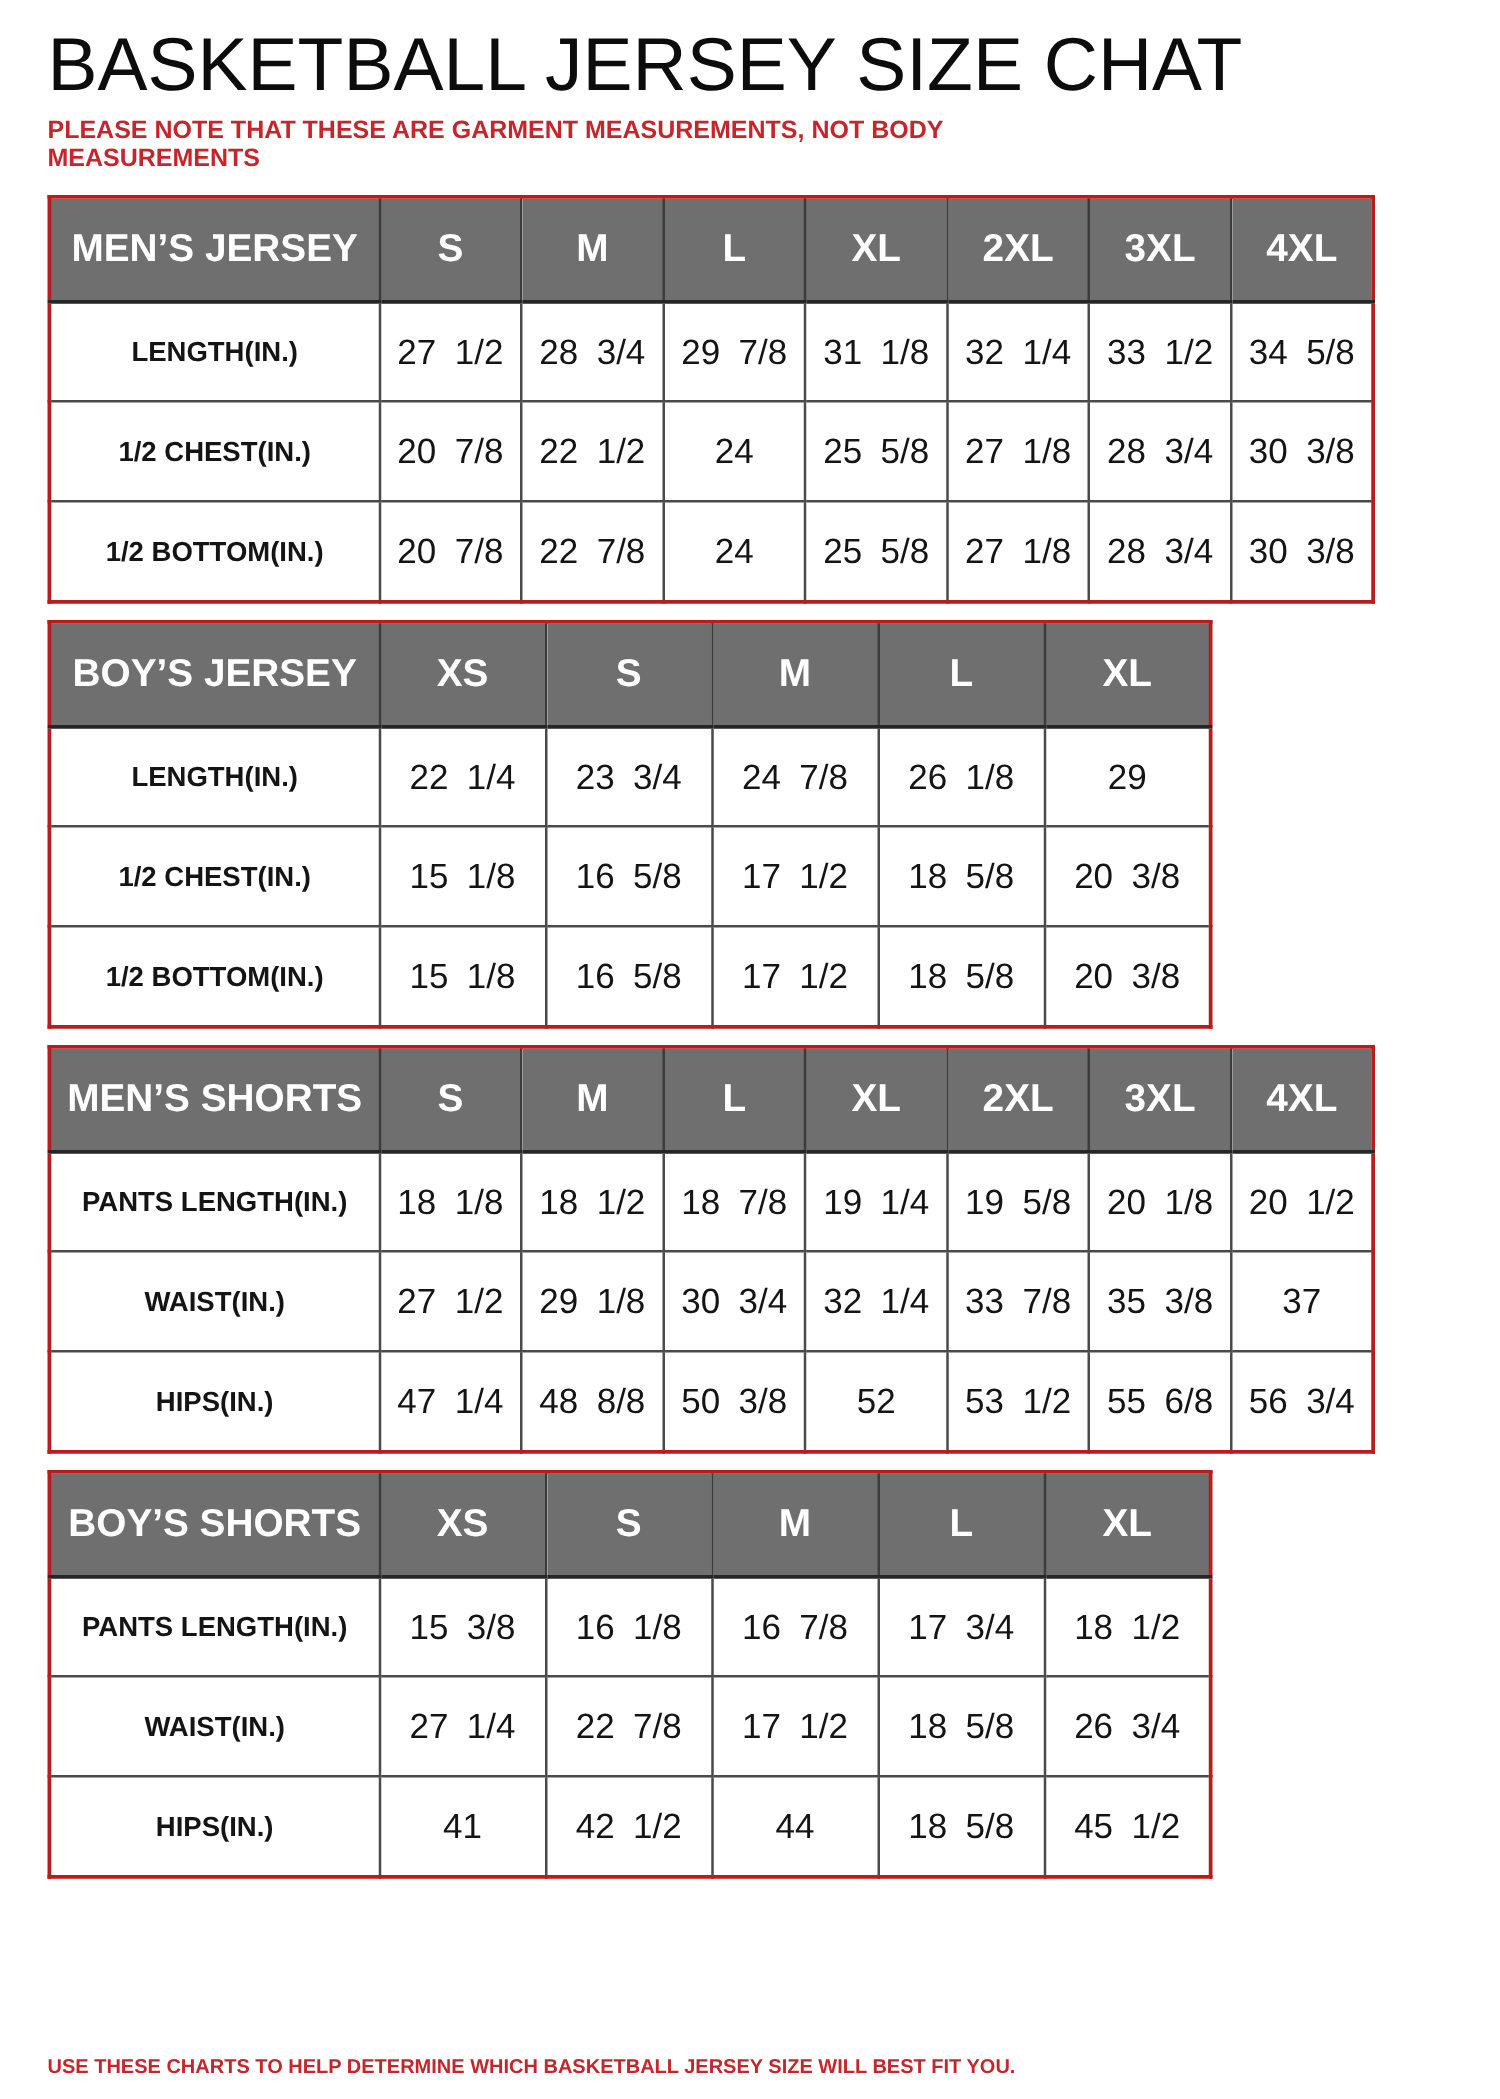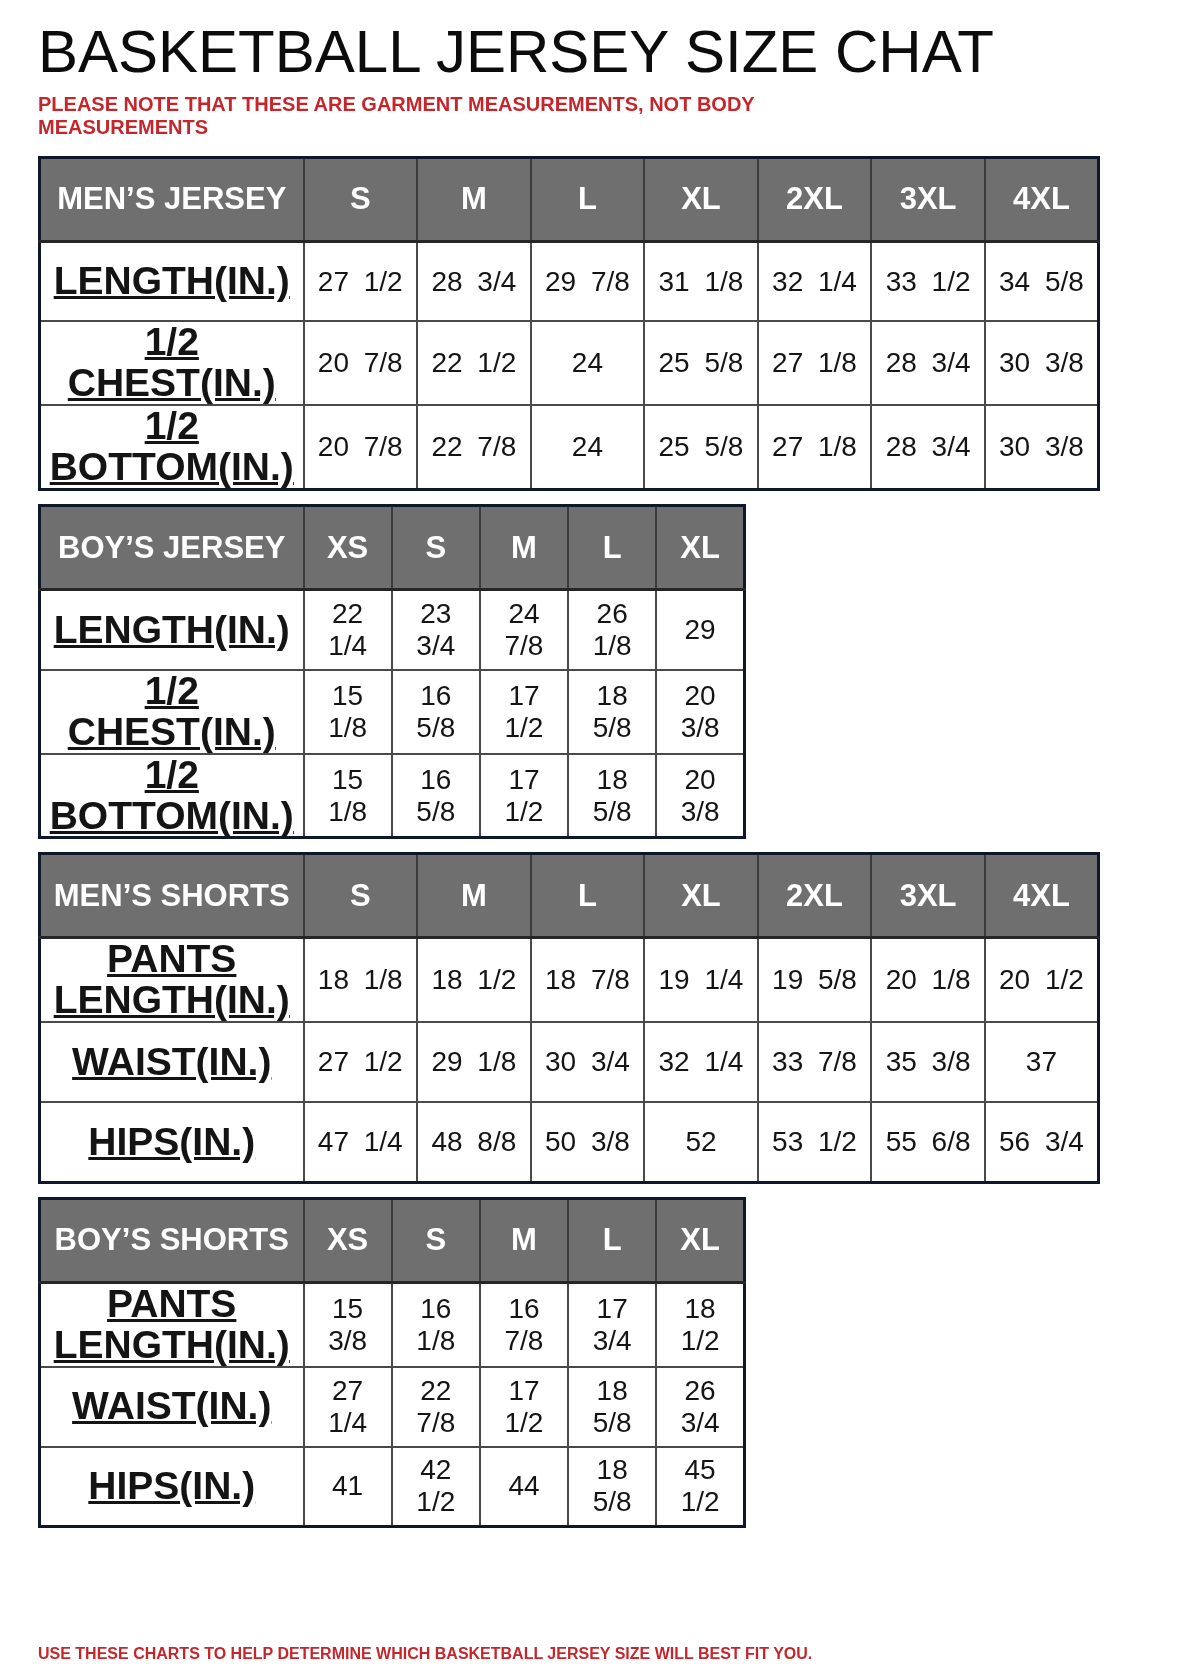--- a/index.html
+++ b/index.html
@@ -27,24 +27,24 @@
     margin: 0 0 16px 0;
     font-size: 20px;
     line-height: 1.18;
     font-weight: 700;
     color: #c5262c;
   }
   .size-table {
     border-collapse: collapse;
     table-layout: fixed;
     margin: 0 0 13px 0;
-    border: 3px solid #0f172a;
+    border: 3px solid #b91c1c;
   }
   .size-table.wide { width: 1062px; }
-  .size-table.narrow { width: 708px; }
+  .size-table.narrow { width: 932px; }
   .size-table th, .size-table td {
     border: 2px solid #4a4a4a;
     text-align: center;
     vertical-align: middle;
     padding: 0 4px;
     overflow: hidden;
   }
   .size-table thead th {
     background: #6f6f6f;
     color: #ffffff;
@@ -54,23 +54,22 @@
     border-color: #3c3c3c;
     border-bottom: 3px solid #262626;
   }
   .size-table tbody td {
     height: 80px;
     color: #141414;
     background: #ffffff;
   }
   .size-table td.row-label {
     font-weight: 700;
-    font-size: 39px;
+    font-size: 22px;
     line-height: 1.05;
-    text-decoration: underline;
   }
   .size-table td.size-value {
     font-size: 28px;
     word-spacing: 7px;
   }
   .footer-note {
     margin-top: auto;
     margin-bottom: 16px;
     font-size: 16px;
     font-weight: 700;

